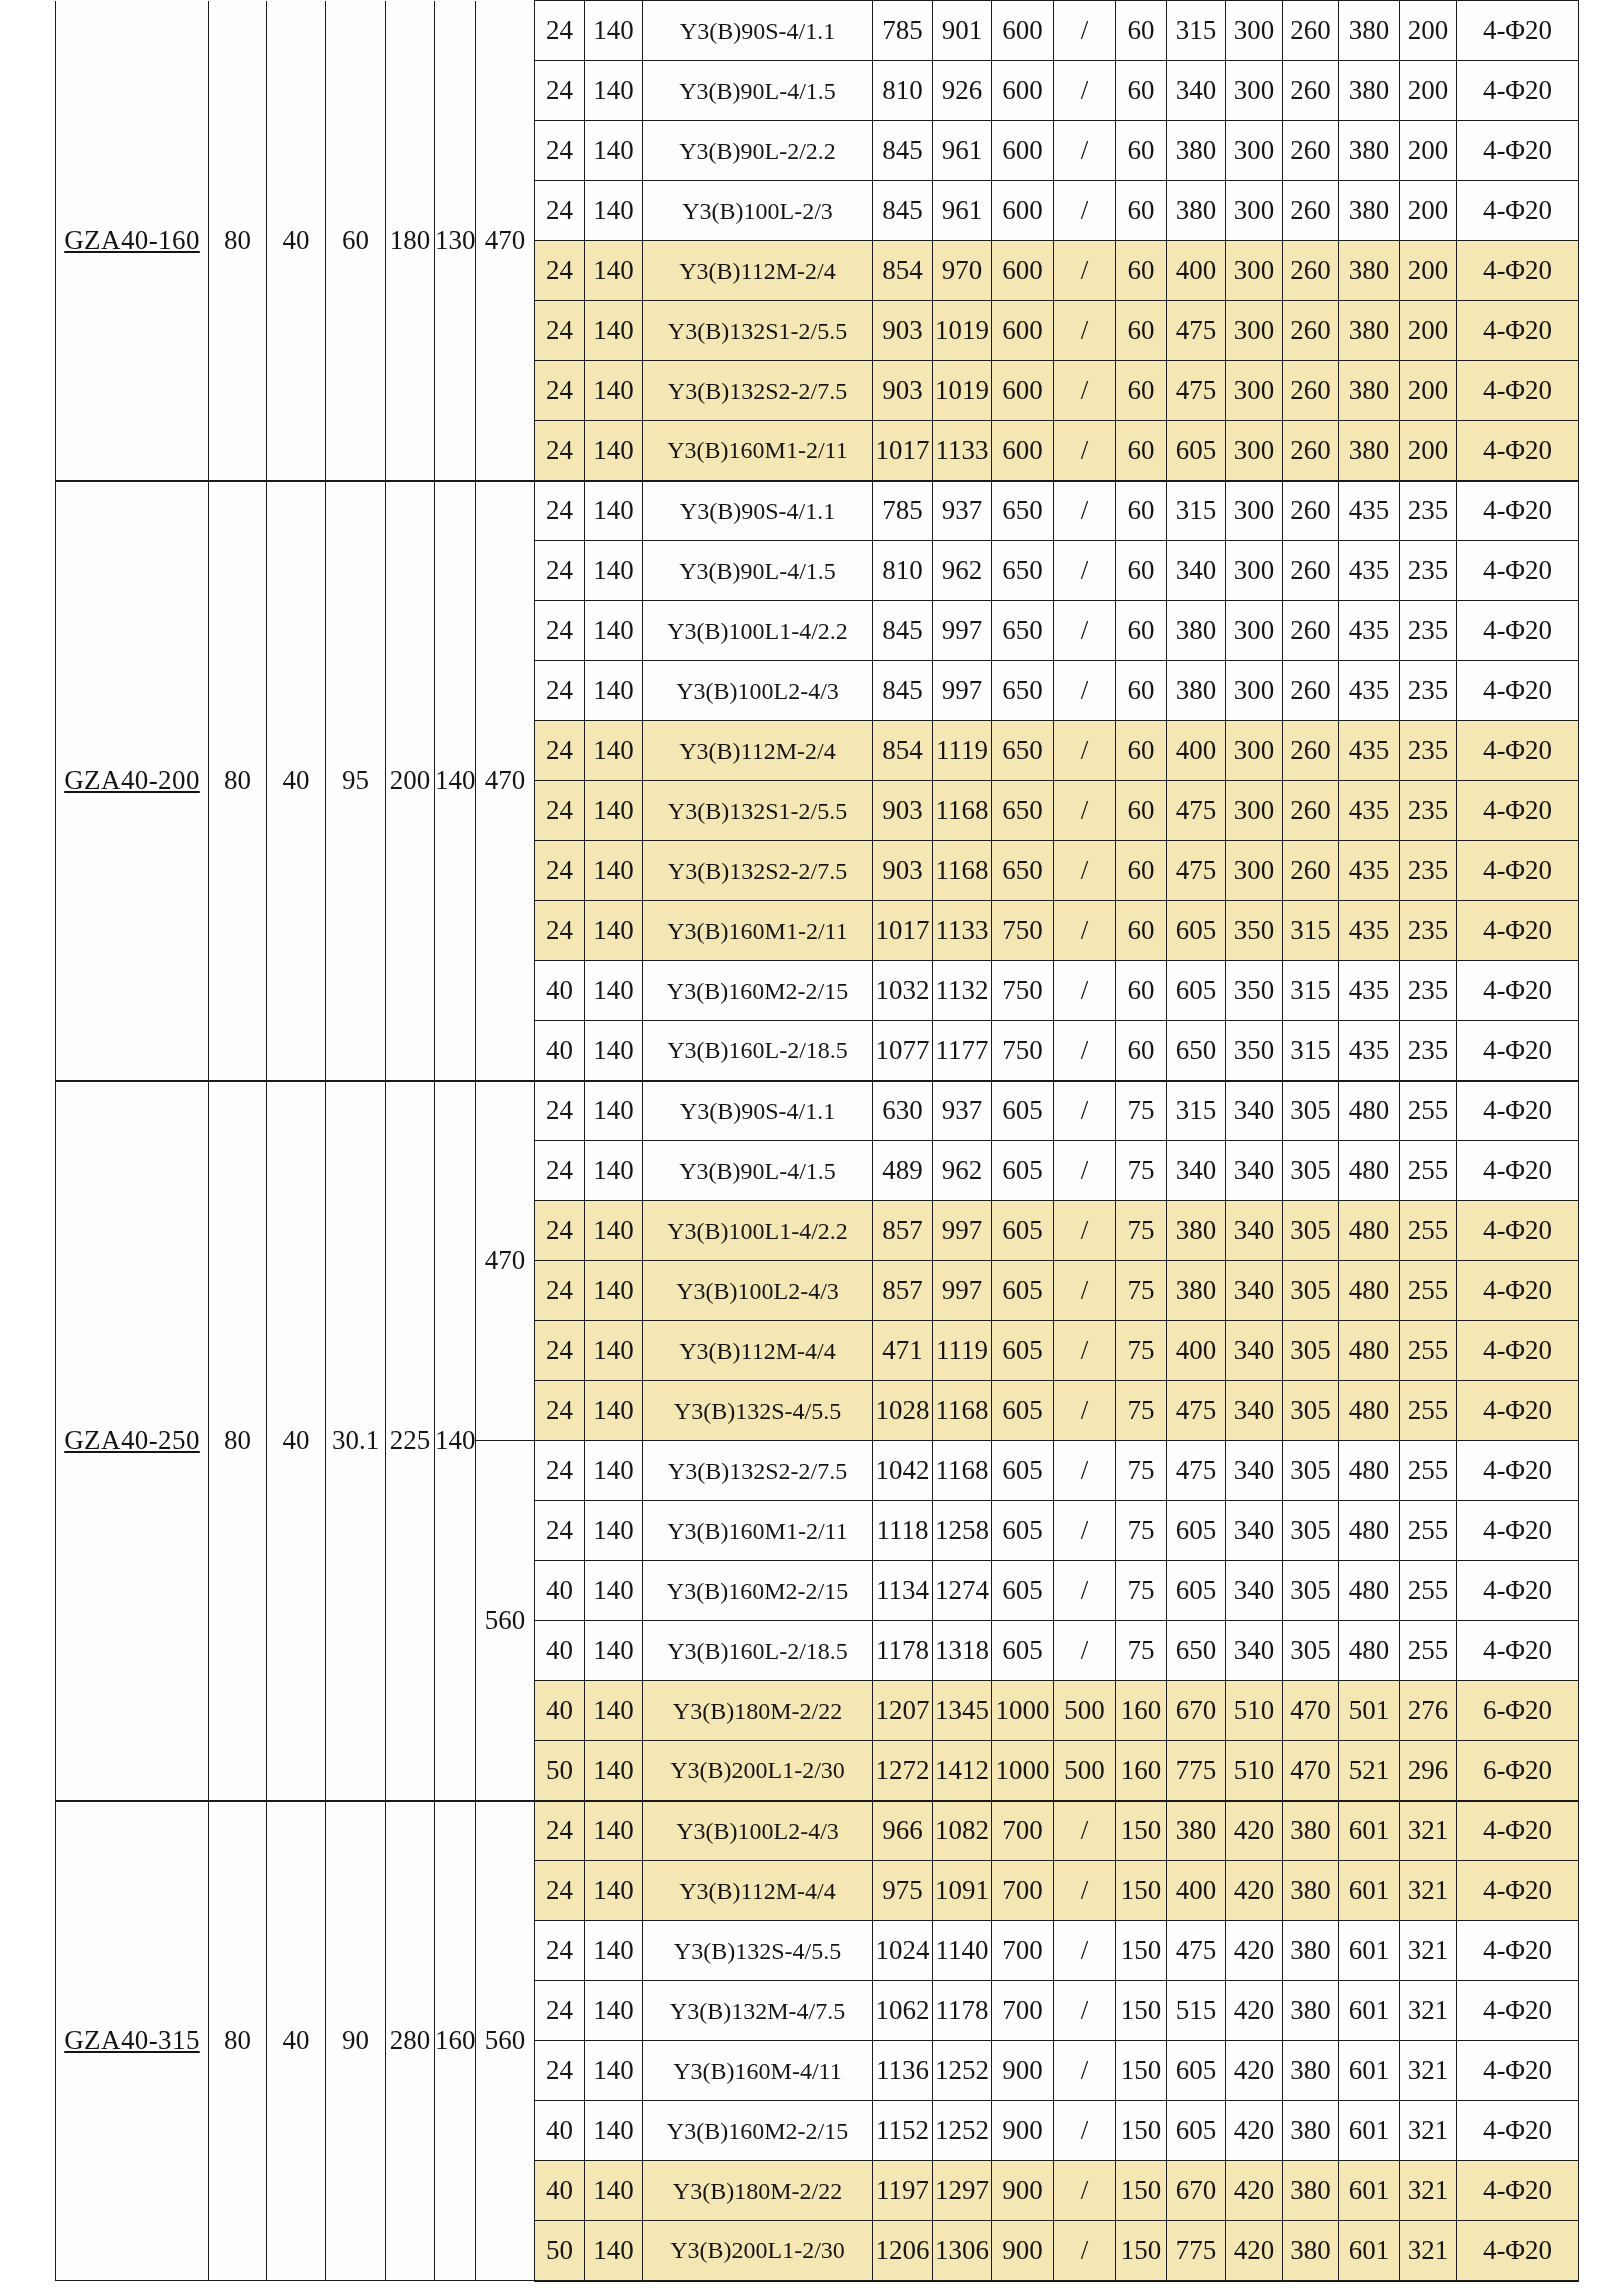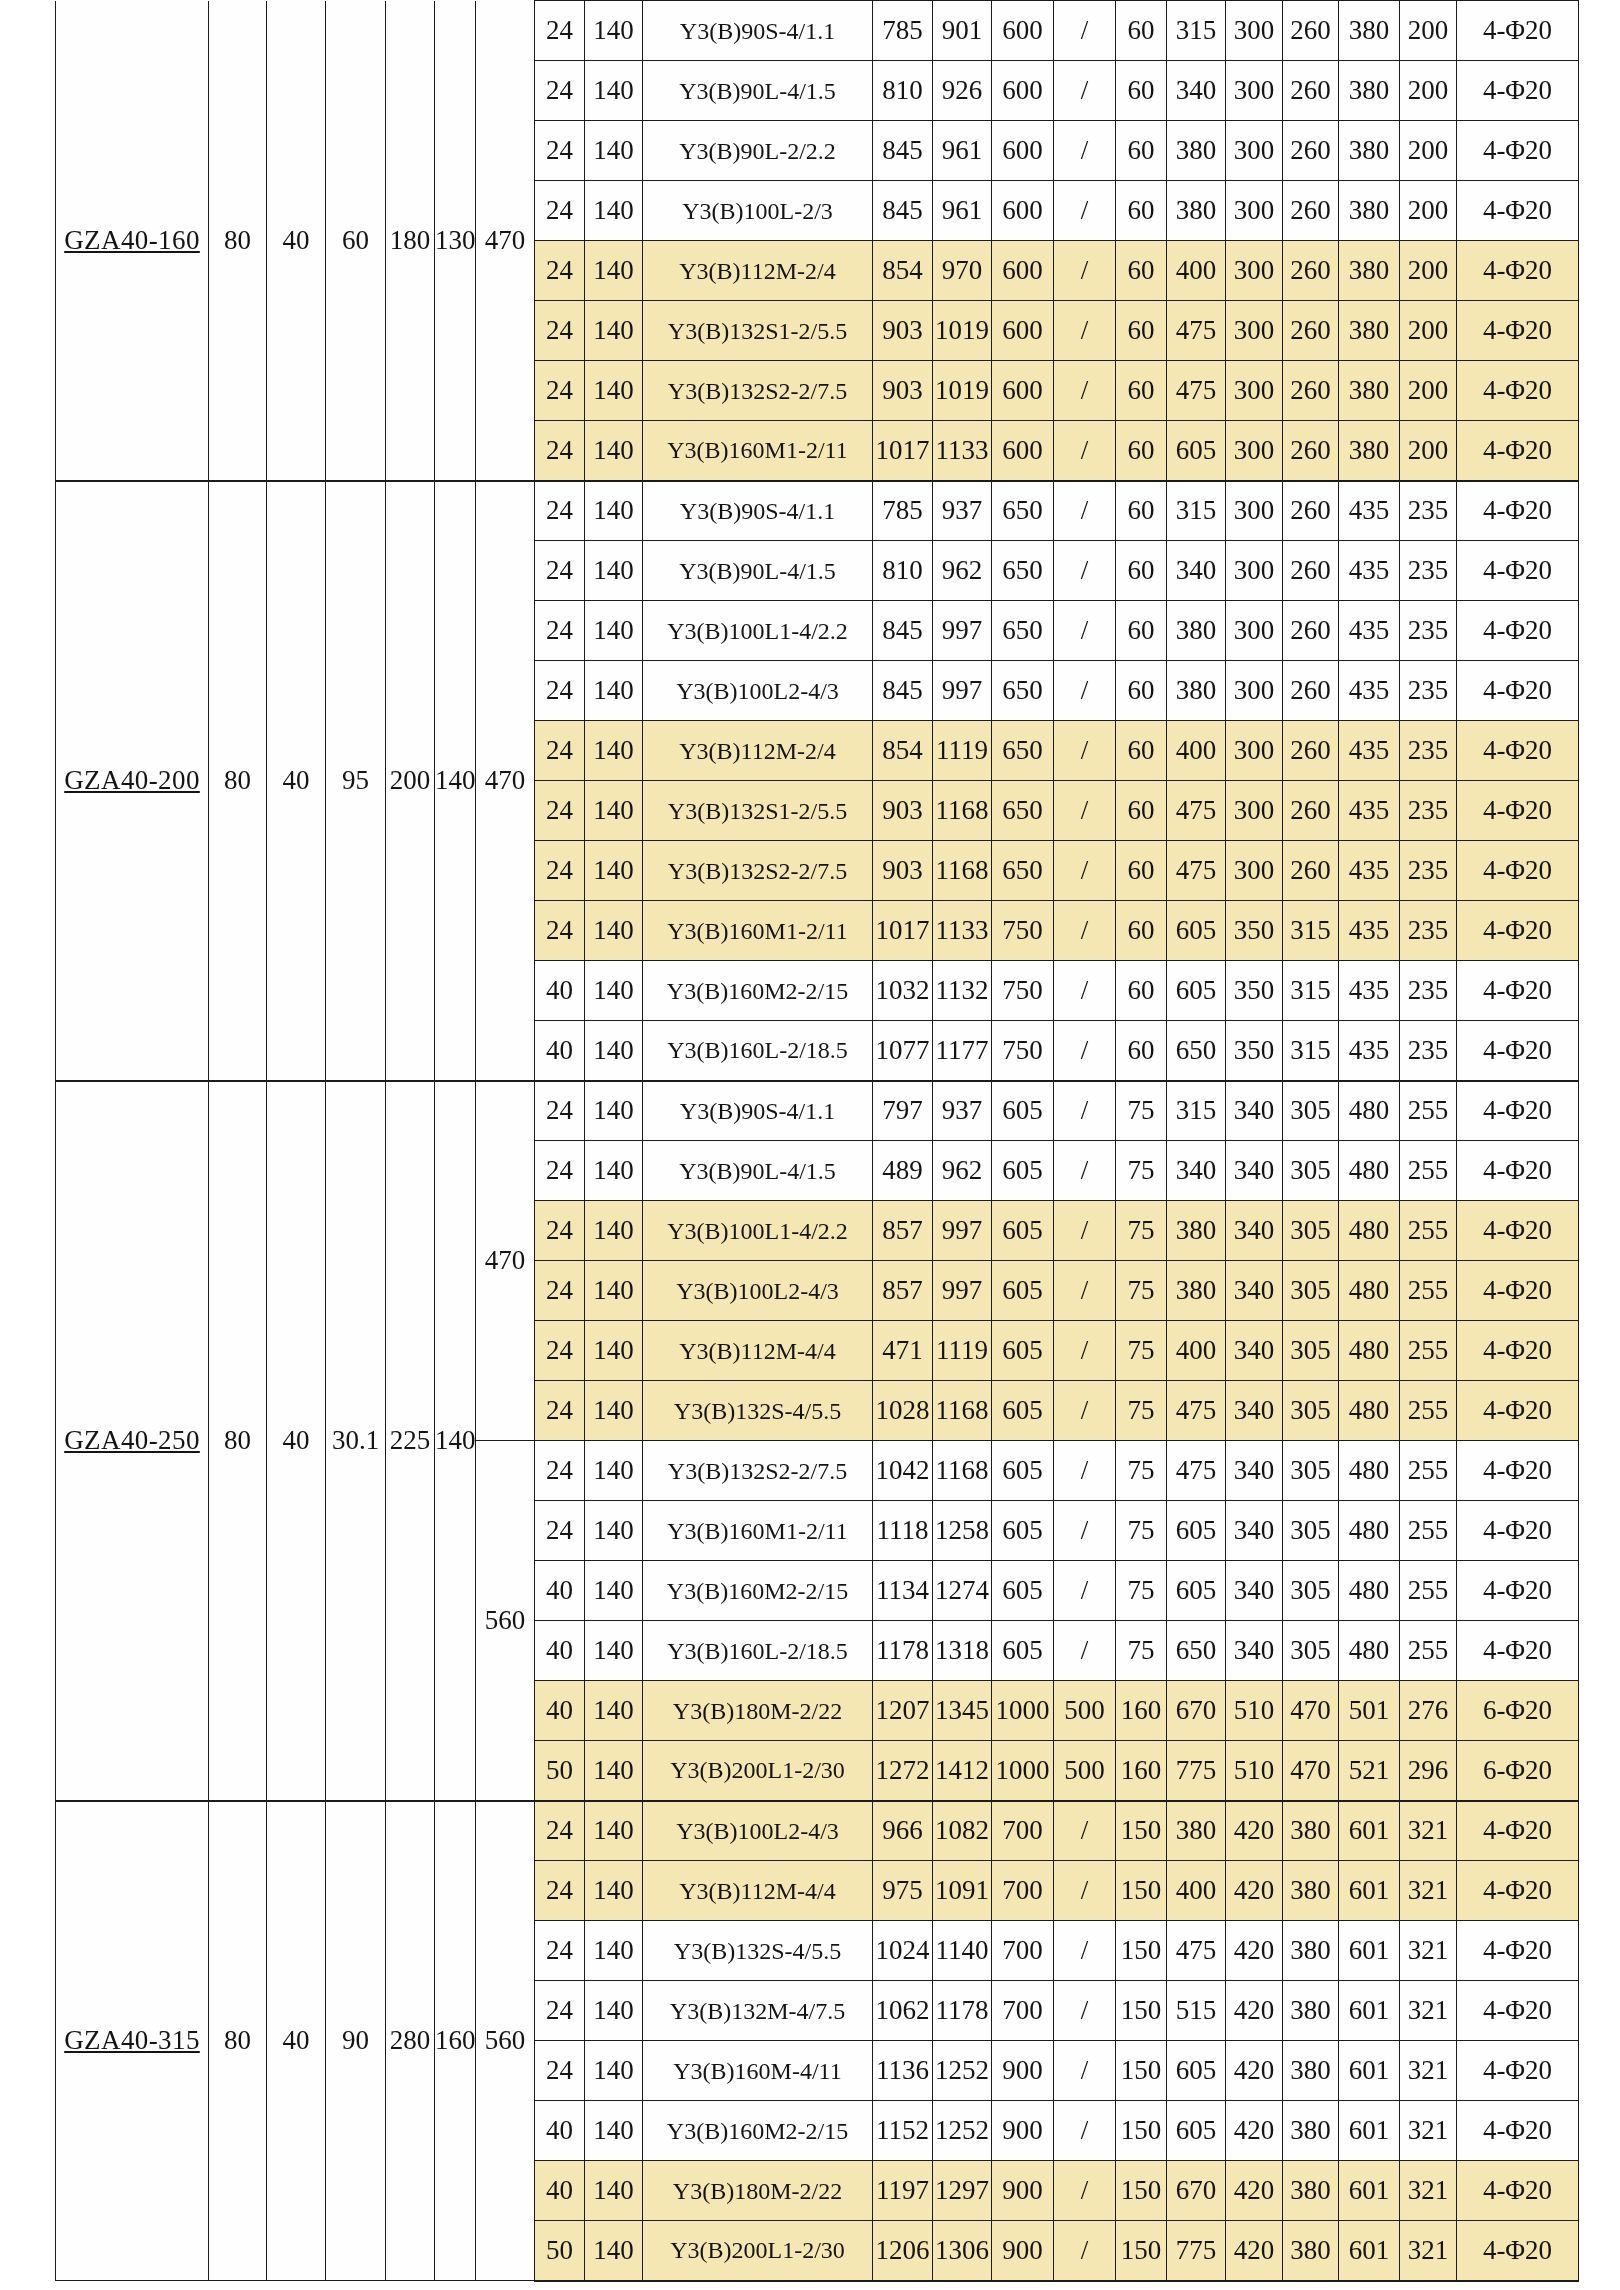--- a/index.html
+++ b/index.html
@@ -380,21 +380,21 @@
           <td rowspan="12" class="model sec-top">GZA40-250</td>
           <td rowspan="12" class="sec-top">80</td>
           <td rowspan="12" class="sec-top">40</td>
           <td rowspan="12" class="sec-top">30.1</td>
           <td rowspan="12" class="sec-top">225</td>
           <td rowspan="12" class="sec-top">140</td>
           <td rowspan="6" class="sec-top">470</td>
           <td class="sec-top">24</td>
           <td class="sec-top">140</td>
           <td class="sec-top motor">Y3(B)90S-4/1.1</td>
-          <td class="sec-top">797</td>
+          <td class="sec-top">630</td>
           <td class="sec-top">937</td>
           <td class="sec-top">605</td>
           <td class="sec-top">/</td>
           <td class="sec-top">75</td>
           <td class="sec-top">315</td>
           <td class="sec-top">340</td>
           <td class="sec-top">305</td>
           <td class="sec-top">480</td>
           <td class="sec-top">255</td>
           <td class="sec-top">4-Φ20</td>

